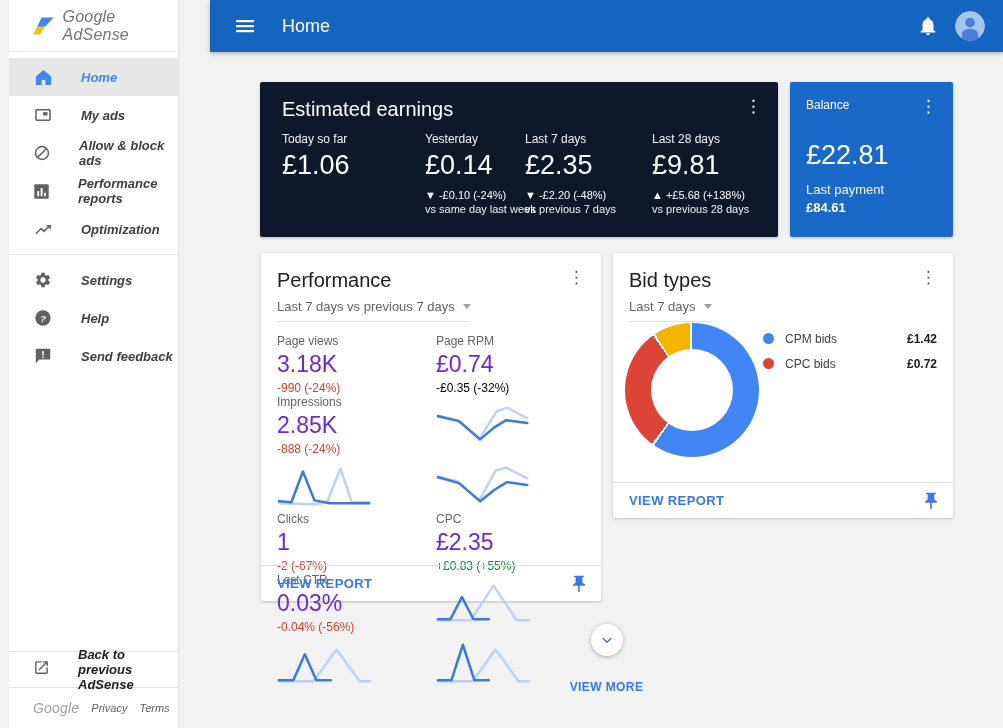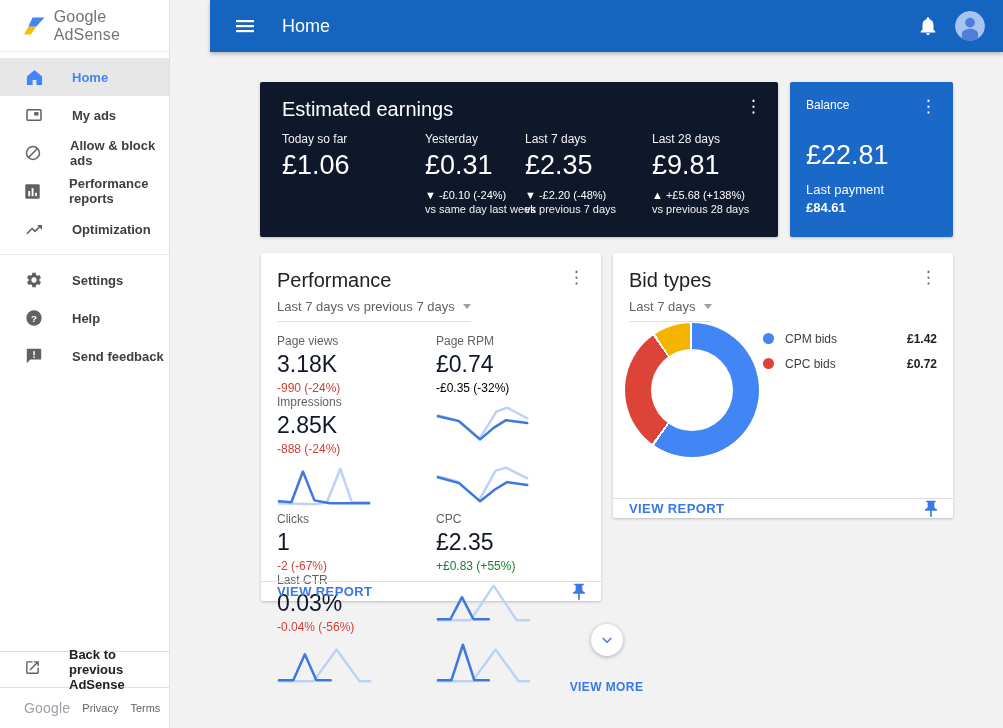--- a/index.html
+++ b/index.html
@@ -1,20 +1,20 @@
 <!DOCTYPE html>
 <html><head>
 <meta charset="utf-8">
 <style>
   * { margin:0; padding:0; box-sizing:border-box; }
   html,body { width:1003px; height:728px; overflow:hidden; }
   body { font-family:"Liberation Sans", sans-serif; background:#f2f2f2; position:relative; color:#212121; }
 
   
-  #sidebar { position:absolute; left:0; top:0; width:170px; height:728px; background:#fff; border-right:1px solid #e0e0e0; z-index:5; }
+  #sidebar { position:absolute; left:9px; top:0; width:170px; height:728px; background:#fff; border-right:1px solid #e0e0e0; z-index:5;font-style:italic; }
   .logo-row { height:52px; display:flex; align-items:center; padding-left:24px; gap:9px; border-bottom:1px solid #ededed; }
   .logo-row .brand { font-size:16px; color:#757575; letter-spacing:.2px; }
   .logo-row .brand b { font-weight:500; color:#737373; }
   .nav { padding-top:6px; }
   .nav-item { height:38px; display:flex; align-items:center; padding-left:24px; gap:28px; cursor:pointer; }
   .nav-item .nico { width:20px; height:20px; display:flex; align-items:center; justify-content:center; }
   .nav-item .nlabel { font-size:13px; font-weight:700; color:#3c4043; }
   .nav-item.active { background:#e7e7e7; }
   .nav-item.active .nlabel { color:#4285f4; }
   .nav-divider { height:1px; background:#e8e8e8; margin:6px 0; }
@@ -56,25 +56,25 @@
   #card-balance .lp-value { position:absolute; left:16px; top:118px; font-size:13px; font-weight:700; }
 
   .white-card-head { padding:16px 16px 0 16px; }
   .white-card-head .ctitle { font-size:20px; font-weight:400; color:#212121; }
   .range-select { display:inline-flex; align-items:center; gap:8px; margin-top:7px; padding-bottom:7px; border-bottom:1px solid #e0e0e0; font-size:13px; color:#5f6368; cursor:pointer; }
   .caret-down { width:0; height:0; border-left:4px solid transparent; border-right:4px solid transparent; border-top:5px solid #9aa0a6; }
 
   #card-performance { left:51px; top:201px; width:340px; height:348px; }
   .pgrid { display:grid; grid-template-columns:1fr 1fr; padding:12px 16px 0 16px; column-gap:10px; }
   .metric .mlabel { font-size:12px; color:#5f6368; }
-  .metric .mvalue { font-size:23px; color:#0f172a; margin-top:3px; }
+  .metric .mvalue { font-size:23px; color:#6d28d9; margin-top:3px; }
   .metric .mdelta { font-size:12px; margin-top:3px; font-weight:400; }
   .sparkcell { height:50px; margin-top:6px; }
   .sparkcell svg { width:96px; height:46px; display:block; }
-  .card-footer { position:absolute; left:0; right:0; bottom:0; height:20px; border-top:1px solid #e0e0e0; display:flex; align-items:center; padding:0 12px 0 16px;gap:16px; }
+  .card-footer { position:absolute; left:0; right:0; bottom:0; height:36px; border-top:1px solid #e0e0e0; display:flex; align-items:center; padding:0 12px 0 16px;gap:16px; }
   .view-report { font-size:13px; font-weight:700; letter-spacing:.4px; color:#3b78e7; cursor:pointer; }
   .pin { margin-left:auto; width:20px; height:20px; cursor:pointer; }
 
   #card-bidtypes { left:403px; top:201px; width:340px; height:265px; }
   .donut { position:absolute; left:12px; top:70px; width:134px; height:134px; border-radius:50%; }
   .donut::after { content:""; position:absolute; left:50%; top:50%; width:82px; height:82px; margin:-41px 0 0 -41px; border-radius:50%; background:#fff; }
   .legend { position:absolute; left:150px; top:73px; right:16px; }
   .legend-row { display:flex; align-items:center; height:25px; }
   .legend-dot { width:11px; height:11px; border-radius:50%; margin-right:11px; flex:none; }
   .legend-label { font-size:12px; color:#3c4043; }
@@ -219,21 +219,21 @@
 
   <div id="card-earnings" class="card card-blue" style="background: #0f172a;">
     <div class="ctitle">Estimated earnings</div>
     <span class="kebab">⋮</span>
     <div class="ecol ecol0">
       <div class="elabel">Today so far</div>
       <div class="evalue">£1.06</div>
     </div>
     <div class="ecol ecol1">
       <div class="elabel">Yesterday</div>
-      <div class="evalue">£0.31</div>
+      <div class="evalue">£0.14</div>
       <div class="edelta">▼ -£0.10 (-24%)</div>
       <div class="enote">vs same day last week</div>
     </div>
     <div class="ecol ecol2">
       <div class="elabel">Last 7 days</div>
       <div class="evalue">£2.35</div>
       <div class="edelta">▼ -£2.20 (-48%)</div>
       <div class="enote">vs previous 7 days</div>
     </div>
     <div class="ecol ecol3">

